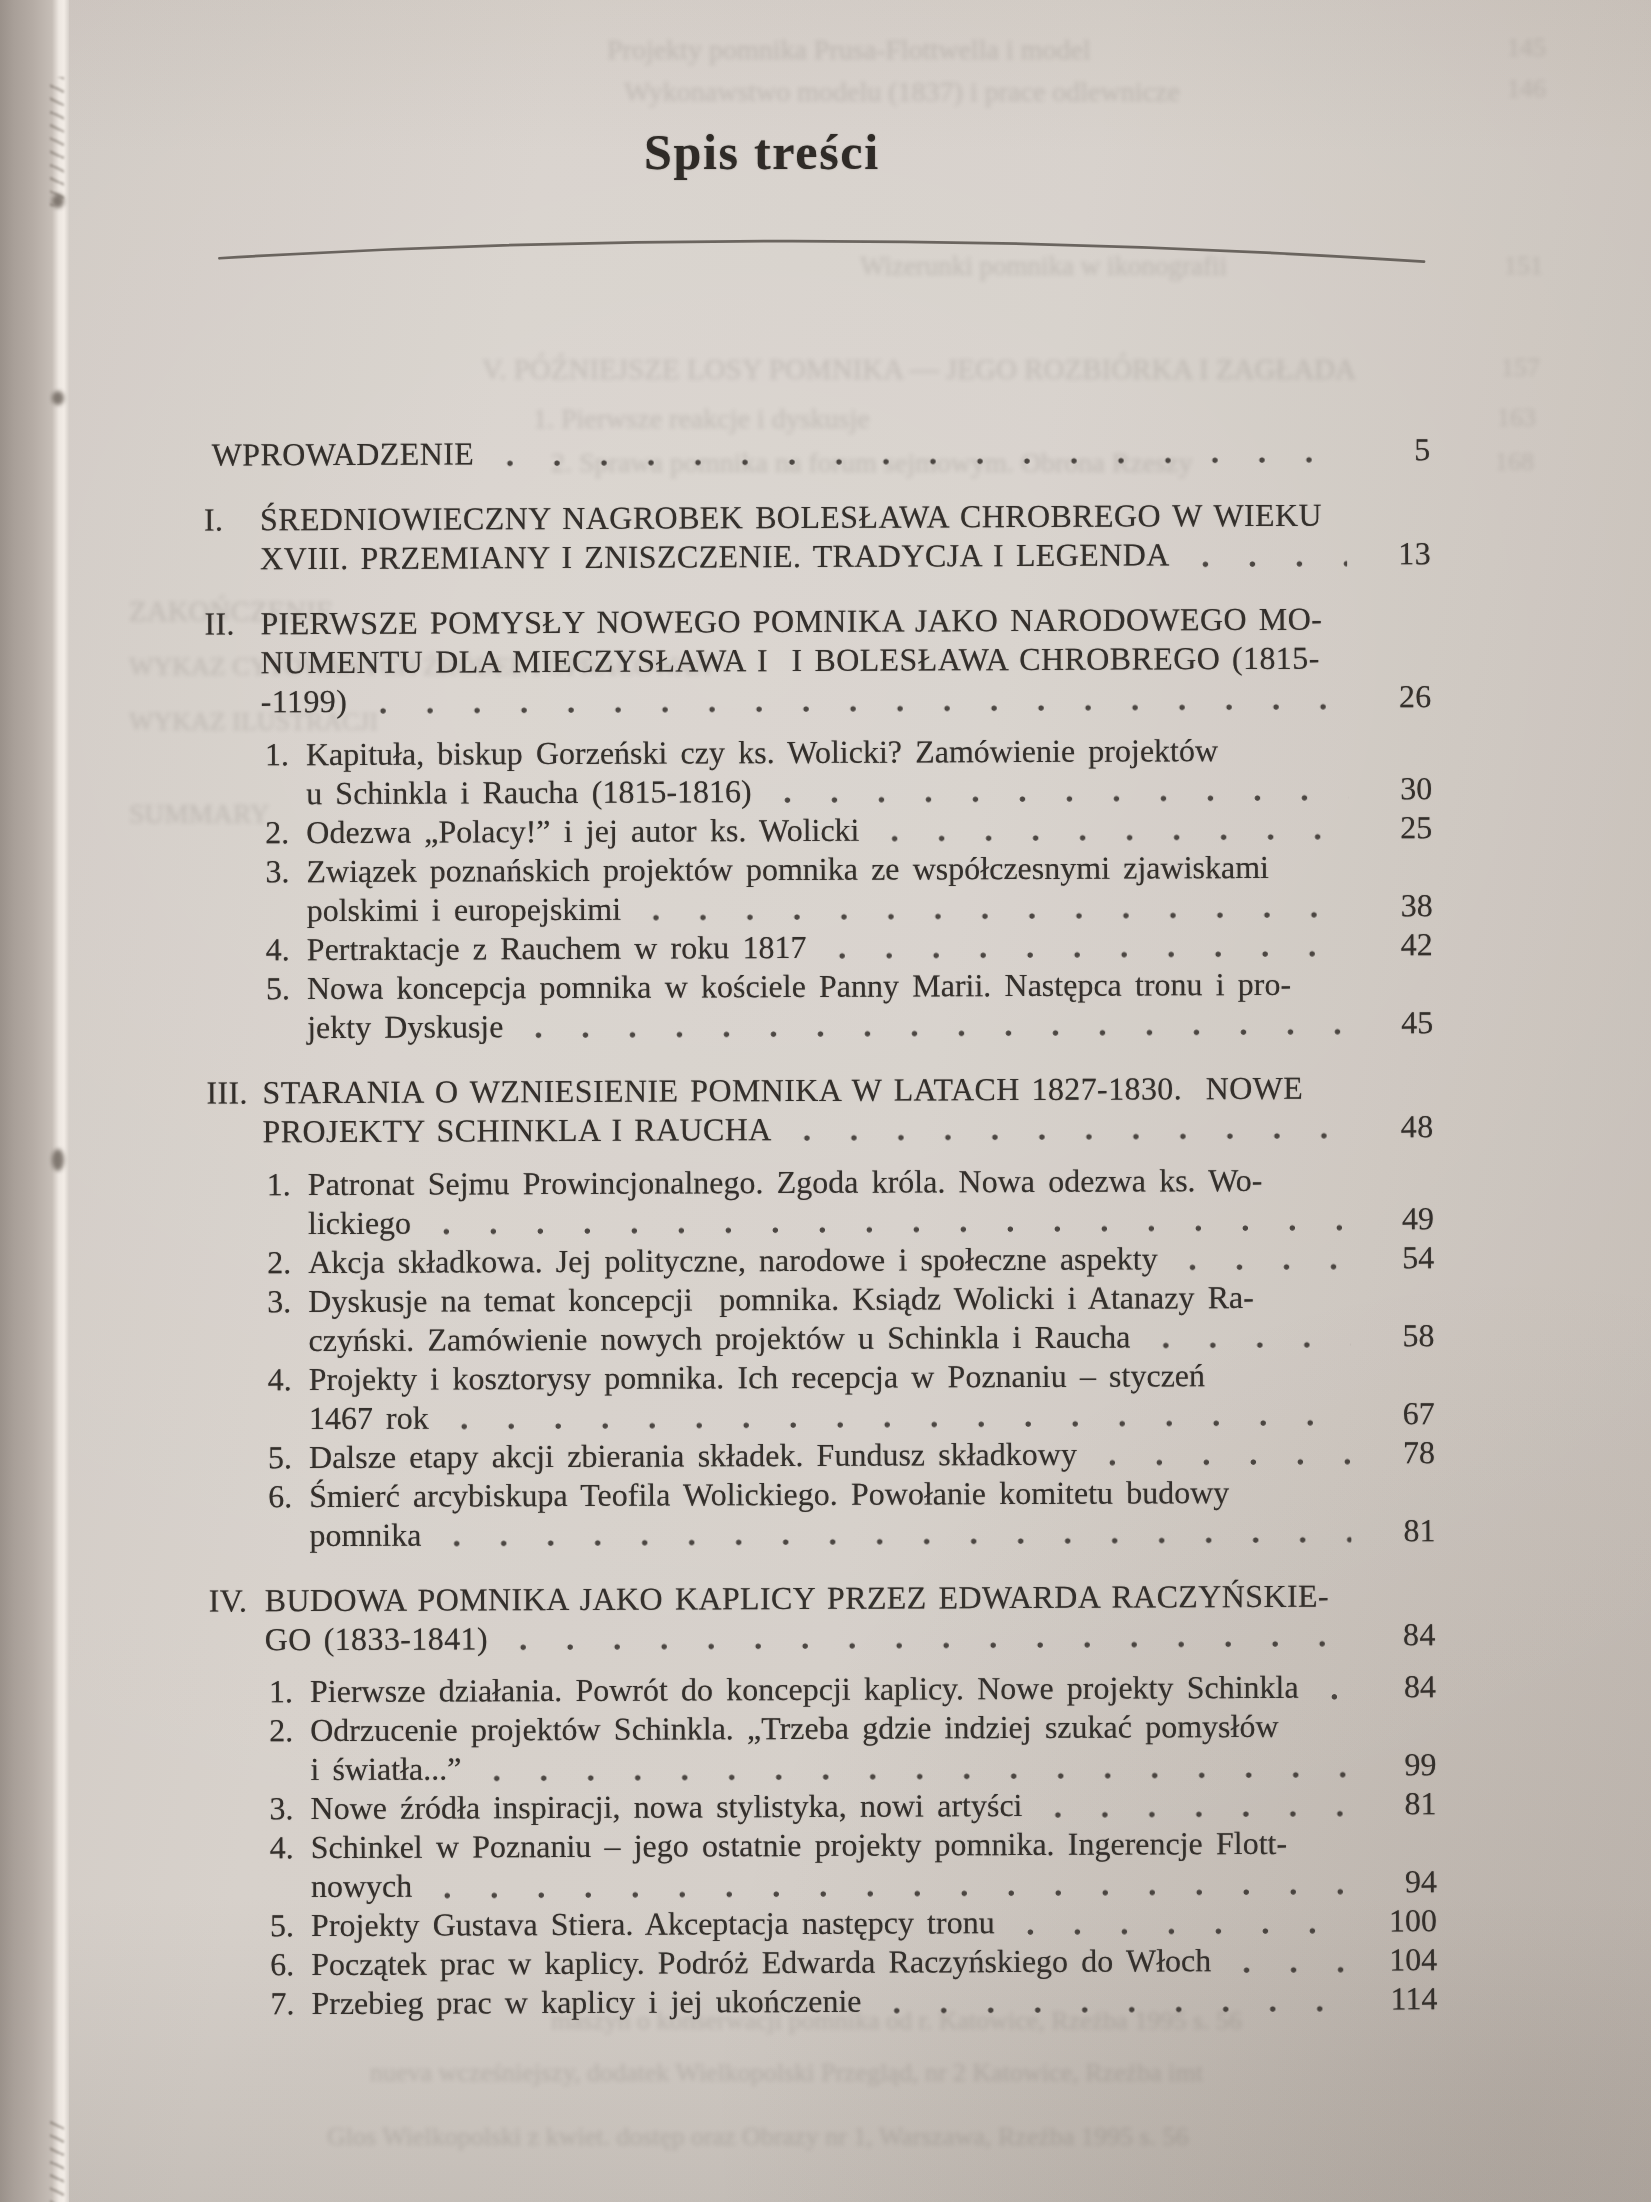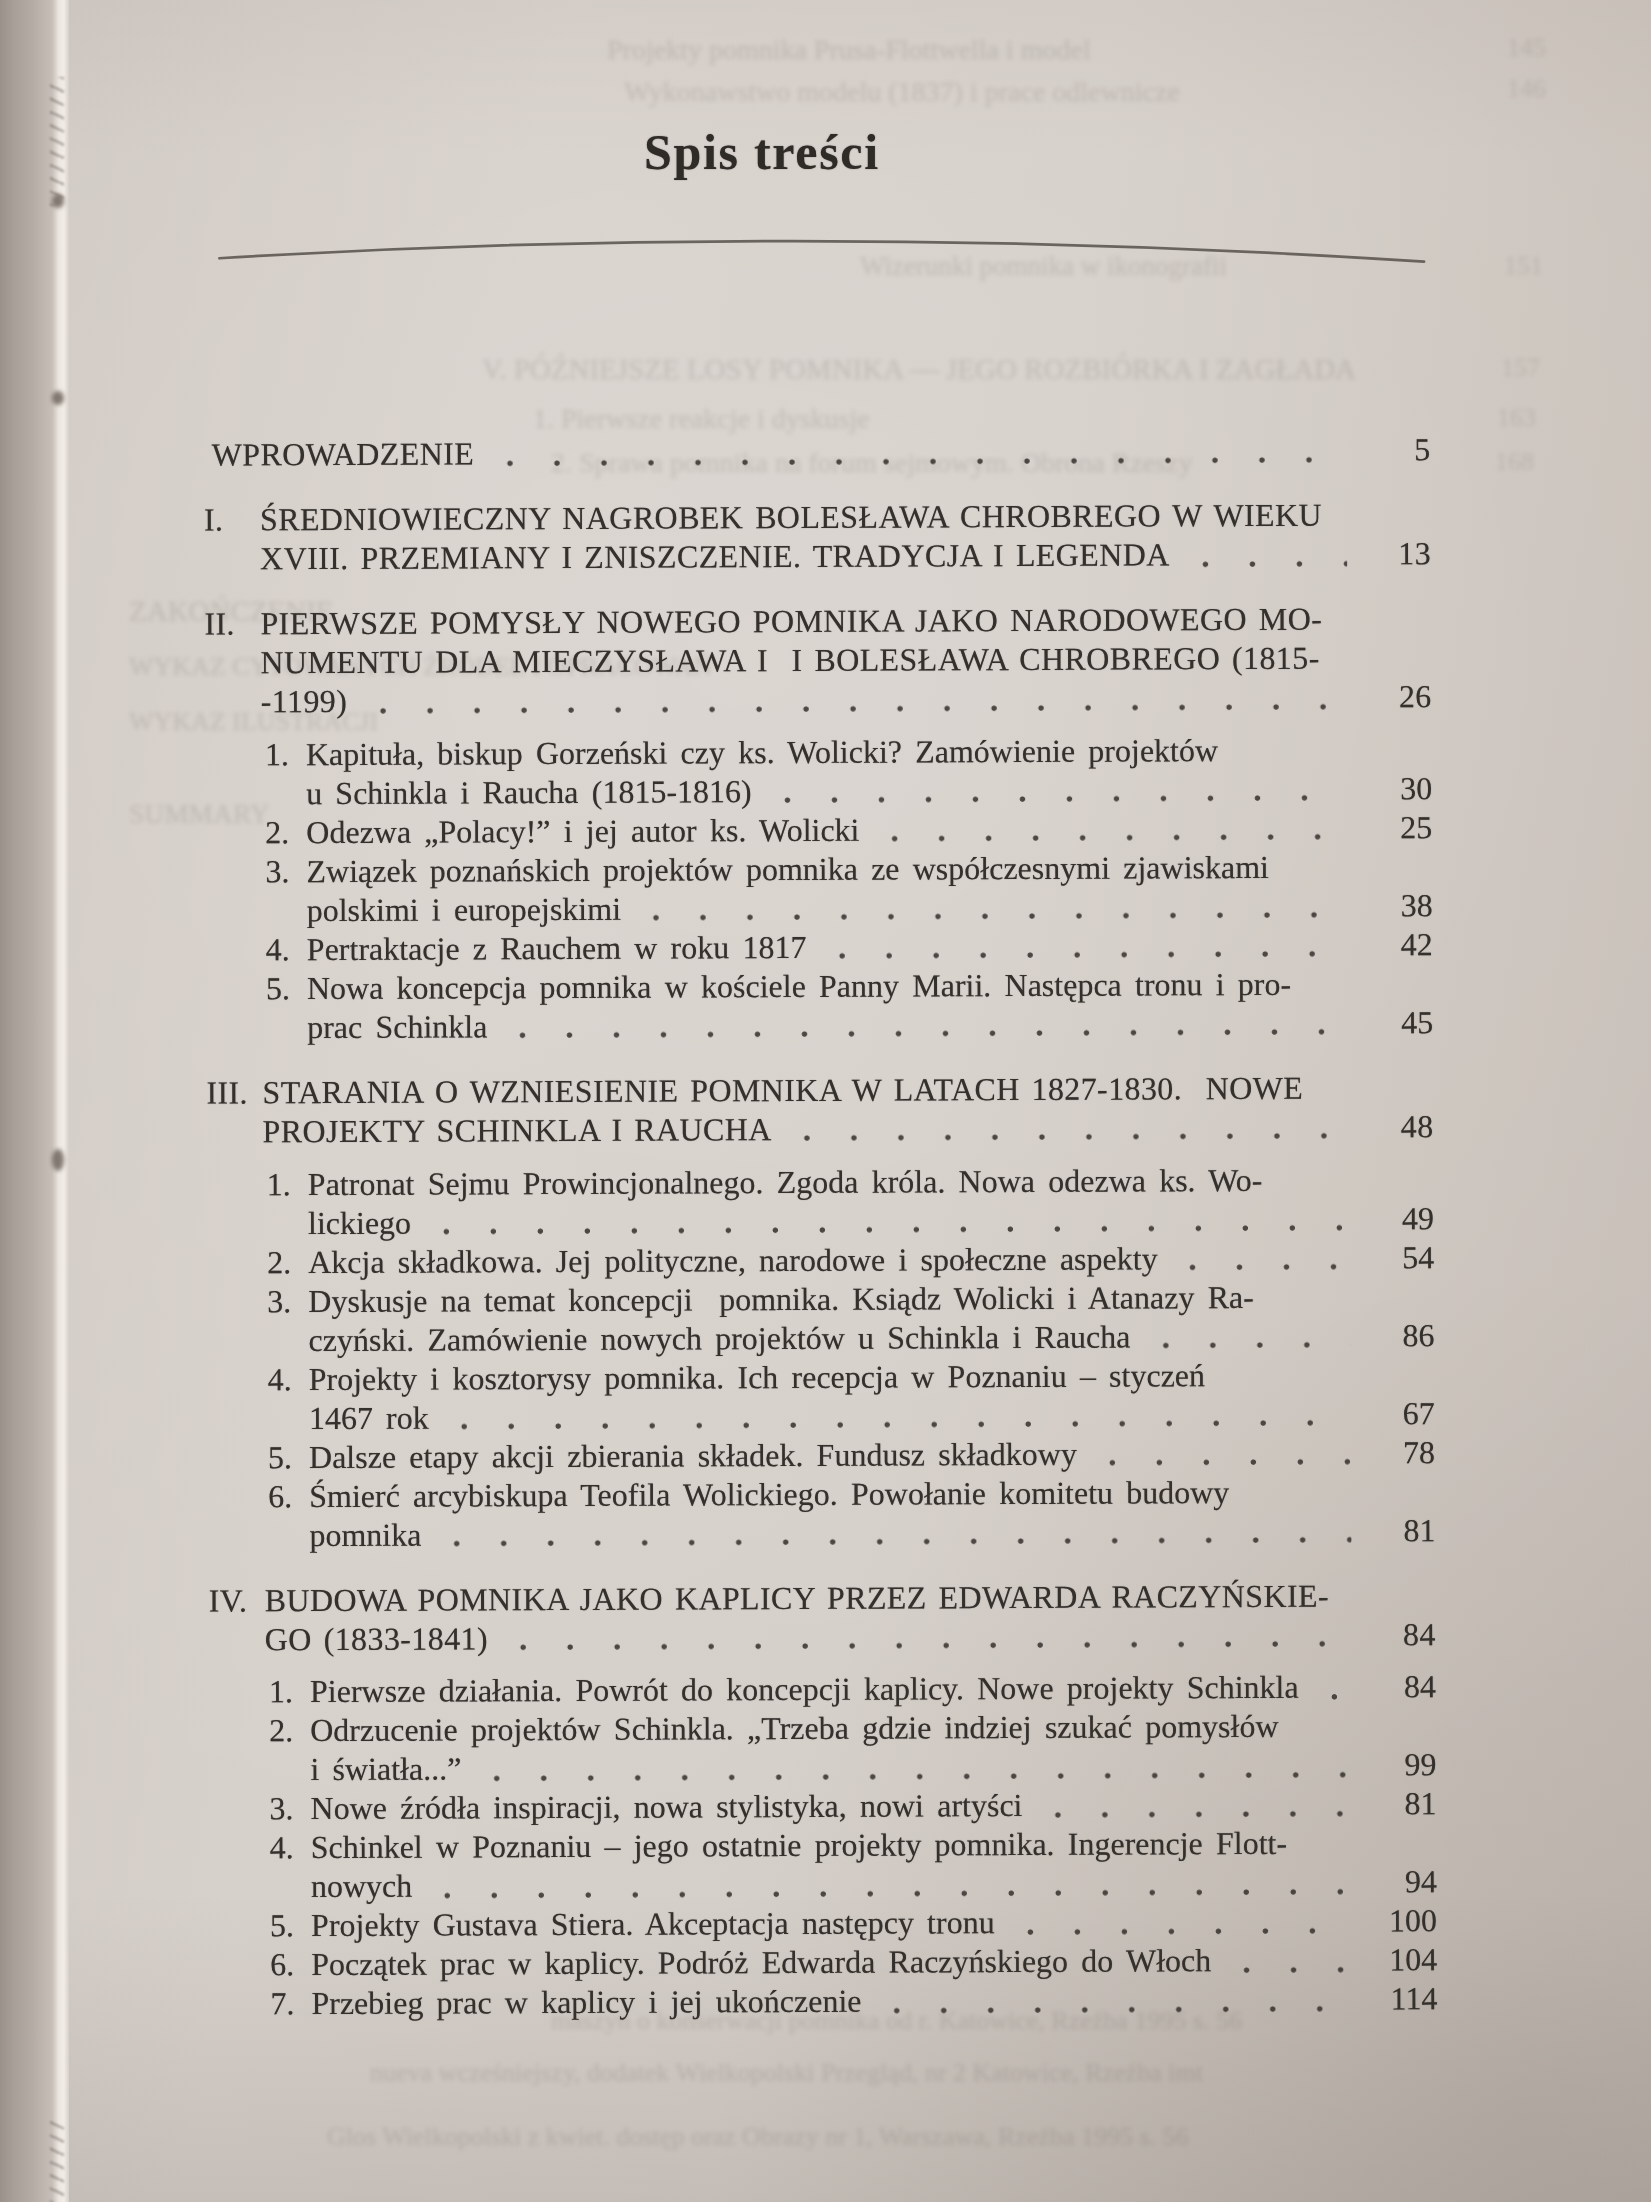--- a/index.html
+++ b/index.html
@@ -162,21 +162,21 @@
             <span class="leader"></span>
             <span class="pg">42</span>
           </div>
         </div>
       </div>
       <div class="row item">
         <span class="lab">5.</span>
         <div class="bd">
           <div class="ln">Nowa koncepcja pomnika w kościele Panny Marii. Następca tronu i pro-</div>
           <div class="ln last">
-            <span class="txt">prac Schinkla</span>
+            <span class="txt">jekty Dyskusje</span>
             <span class="leader"></span>
             <span class="pg">45</span>
           </div>
         </div>
       </div>
       <div class="row section">
         <span class="lab">III.</span>
         <div class="bd">
           <div class="ln">STARANIA O WZNIESIENIE POMNIKA W LATACH 1827-1830.&nbsp; NOWE</div>
           <div class="ln last">
@@ -207,21 +207,21 @@
           </div>
         </div>
       </div>
       <div class="row item">
         <span class="lab">3.</span>
         <div class="bd">
           <div class="ln">Dyskusje na temat koncepcji&nbsp; pomnika. Ksiądz Wolicki i Atanazy Ra-</div>
           <div class="ln last">
             <span class="txt">czyński. Zamówienie nowych projektów u Schinkla i Raucha</span>
             <span class="leader"></span>
-            <span class="pg">86</span>
+            <span class="pg">58</span>
           </div>
         </div>
       </div>
       <div class="row item">
         <span class="lab">4.</span>
         <div class="bd">
           <div class="ln">Projekty i kosztorysy pomnika. Ich recepcja w Poznaniu – styczeń</div>
           <div class="ln last">
             <span class="txt">1467 rok</span>
             <span class="leader"></span>

